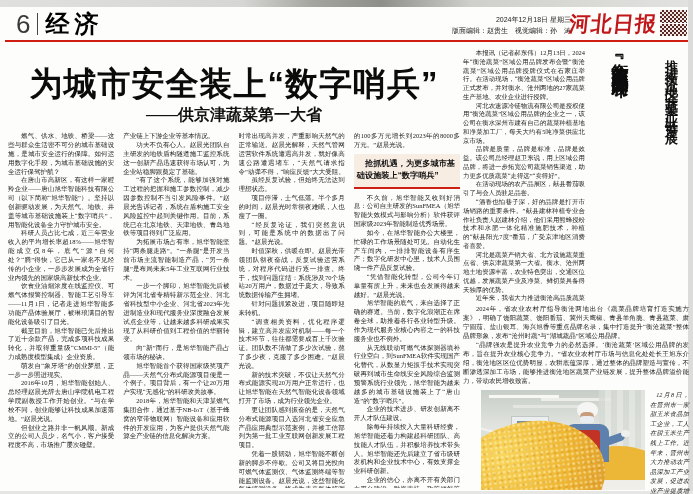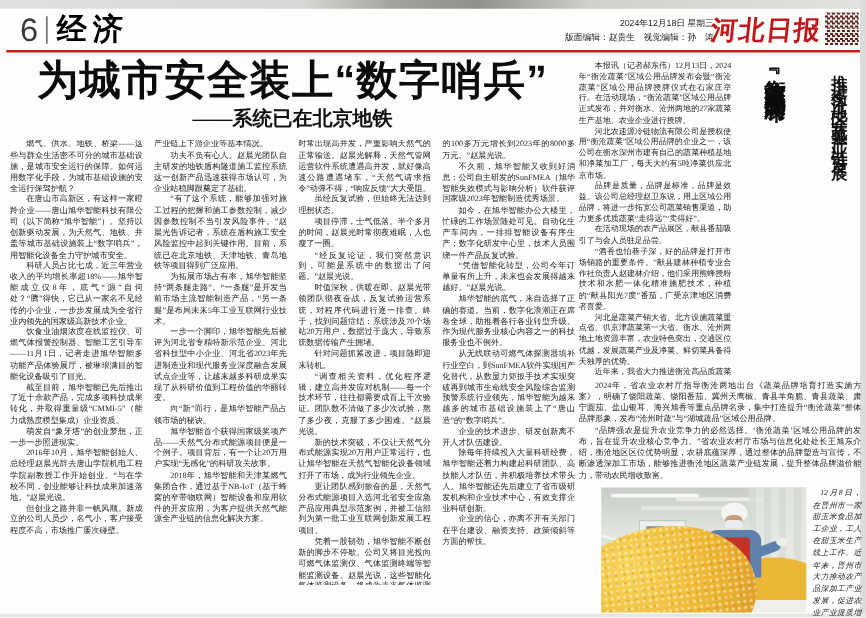--- a/index.html
+++ b/index.html
@@ -23,21 +23,21 @@
   .issue-info{position:absolute;right:122px;top:14px;text-align:right;font-size:7px;line-height:1.6;color:#222;font-family:"Liberation Sans",sans-serif;}
   .masthead{position:absolute;right:36px;top:10px;font-size:21px;font-weight:bold;color:#c0181a;
     font-family:"Liberation Serif","DejaVu Serif",serif;transform:skewX(-6deg);letter-spacing:1px;}
   .qr-block{position:absolute;right:6px;top:10px;width:27px;height:26px;display:flex;flex-direction:column;gap:1px;}
   .qr{flex:1;background:conic-gradient(#5a2824 25%,#efe9e6 0 50%,#5a2824 0 75%,#efe9e6 0) 0 0/4px 4px;}
   .red-rule{position:absolute;left:5px;right:5px;top:40px;height:2px;background:#cf1d12;}
 
   
   .main-article{position:absolute;left:8px;top:46px;width:452px;}
   .headline{text-align:center;font-family:"Liberation Sans","DejaVu Sans",sans-serif;
-    font-size:33px;font-weight:900;color:#0b0b0b;letter-spacing:1px;line-height:1.1;}
+    font-size:33px;font-weight:900;color:#0b0b0b;letter-spacing:1px;line-height:1.1;margin-top:20px;}
   .subtitle{text-align:center;font-size:16px;font-weight:bold;margin-top:3px;color:#111;}
   .byline{text-align:center;font-size:8px;margin-top:4px;color:#333;}
   .columns{margin-top:6px;display:flex;gap:9px;height:356px;overflow:hidden;}
   .col{flex:1;font-size:6.5px;line-height:1.36;text-align:justify;overflow:hidden;color:#1c1c1c;}
   .para{text-indent:2em;margin:0;}
   .para.cont{text-indent:0;}
   .subhead{margin:4px 0 5px;padding:4px 3px;font-family:"Liberation Sans",sans-serif;
     font-size:8.2px;font-weight:bold;line-height:1.5;color:#111;
     background:#f8ede2;border-bottom:2px solid #cd1f14;text-indent:1em;text-align:left;}
 
@@ -103,21 +103,21 @@
 </div>
 <div class="masthead">河北日报</div>
 <div class="qr-block">
   <div class="qr"></div>
   <div class="qr"></div>
 </div>
 <div class="red-rule"></div>
 
 <div class="main-article">
   <div class="headline">为城市安全装上“数字哨兵”</div>
-  <div class="subtitle">——系统已在北京地铁</div>
+  <div class="subtitle">——供京津蔬菜第一大省</div>
   <div class="columns">
     <div class="col">
         <div class="para">燃气、供水、地铁、桥梁——这些与群众生活密不可分的城市基础设施，是城市安全运行的保障。如何运用数字化手段，为城市基础设施的安全运行保驾护航？</div>
         <div class="para">在唐山市高新区，有这样一家瞪羚企业——唐山旭华智能科技有限公司（以下简称“旭华智能”）。坚持以创新驱动发展，为天然气、地铁、井盖等城市基础设施装上“数字哨兵”，用智能化设备全力守护城市安全。</div>
         <div class="para">科研人员占比七成，近三年营业收入的平均增长率超18%——旭华智能成立仅8年，底气“源”自何处？“腾”得快，它已从一家名不见经传的小企业，一步步发展成为全省行业内领先的国家级高新技术企业。</div>
         <div class="para">饮食业油烟浓度在线监控仪、可燃气体报警控制器、智能工艺引导车——11月1日，记者走进旭华智能多功能产品体验展厅，被琳琅满目的智能化设备吸引了目光。</div>
         <div class="para">截至目前，旭华智能已先后推出了近十余款产品，完成多项科技成果转化，并取得重量级“CMMI-5”（能力成熟度模型集成）企业资质。</div>
         <div class="para">萌发自“象牙塔”的创业梦想，正一步一步照进现实。</div>
         <div class="para">2016年10月，旭华智能创始人、总经理赵晨光辞去唐山学院机电工程学院副教授工作开始创业。“与在学校不同，创业能够让科技成果加速落地。”赵晨光说。</div>
         <div class="para">但创业之路并非一帆风顺。新成立的公司人员少，名气小，客户接受程度不高，市场推广屡次碰壁。</div>
@@ -139,20 +139,21 @@
         <div class="para">“经反复论证，我们突然意识到，可能是系统中的数据出了问题。”赵晨光说。</div>
         <div class="para">时值深秋，供暖在即。赵晨光带领团队彻夜奋战，反复试验运营系统，对程序代码进行逐一排查。终于，找到问题症结：系统涉及70个场站20万用户，数据过于庞大，导致系统数据传输产生拥堵。</div>
         <div class="para">针对问题抓紧改进，项目随即迎来转机。</div>
         <div class="para">“调查相关资料，优化程序逻辑，建立高并发应对机制——每一个技术环节，往往都需要成百上千次验证。团队数不清做了多少次试验，熬了多少夜，克服了多少困难。”赵晨光说。</div>
         <div class="para">新的技术突破，不仅让天然气分布式能源实现20万用户正常运行，也让旭华智能在天然气智能化设备领域打开了市场，成为行业领先企业。</div>
         <div class="para">更让团队感到振奋的是，天然气分布式能源项目入选河北省安全应急产品应用典型示范案例，并被工信部列为第一批工业互联网创新发展工程项目。</div>
         <div class="para">凭着一股韧劲，旭华智能不断创新的脚步不停歇。公司又将目光投向可燃气体监测仪、气体监测终端等智能监测设备。赵晨光说，这些智能化气体监测设备，将成为未来气体监测设备的新趋势。</div>
       </div>
     <div class="col">
         <div class="para cont">的100多万元增长到2023年的8000多万元。”赵晨光说。</div>
+        <div class="subhead">抢抓机遇，为更多城市基础设施装上“数字哨兵”</div>
         <div class="para">不久前，旭华智能又收到好消息：公司自主研发的SunFMEA（旭华智能失效模式与影响分析）软件获评国家级2023年智能制造优秀场景。</div>
         <div class="para">如今，在旭华智能办公大楼里，忙碌的工作场景随处可见。自动化生产车间内，一排排智能设备有序生产；数字化研发中心里，技术人员围绕一件产品反复试验。</div>
         <div class="para">“凭借智能化转型，公司今年订单量有所上升，未来也会发展得越来越好。”赵晨光说。</div>
         <div class="para">旭华智能的底气，来自选择了正确的赛道。当前，数字化浪潮正在席卷全球，助推着各行各业转型升级。作为现代服务业核心内容之一的科技服务业也不例外。</div>
         <div class="para">从无线联动可燃气体探测器填补行业空白，到SunFMEA软件实现国产化替代，从数显力矩扳手技术实现突破再到城市生命线安全风险综合监测预警系统行业领先，旭华智能为越来越多的城市基础设施装上了“唐山造”的“数字哨兵”。</div>
         <div class="para">企业的技术进步、研发创新离不开人才队伍建设。</div>
         <div class="para">除每年持续投入大量科研经费，旭华智能还着力构建起科研团队、高技能人才队伍，并积极培养技术带头人。旭华智能还先后建立了省市级研发机构和企业技术中心，有效支撑企业科研创新。</div>
         <div class="para">企业的信心，亦离不开有关部门在平台建设、融资支持、政策倾斜等方面的帮扶。</div>
       </div>
   </div>

